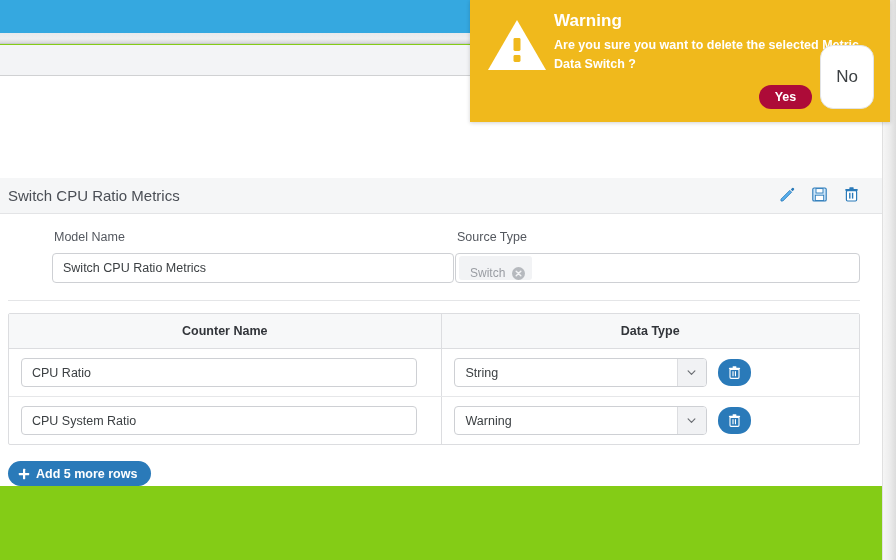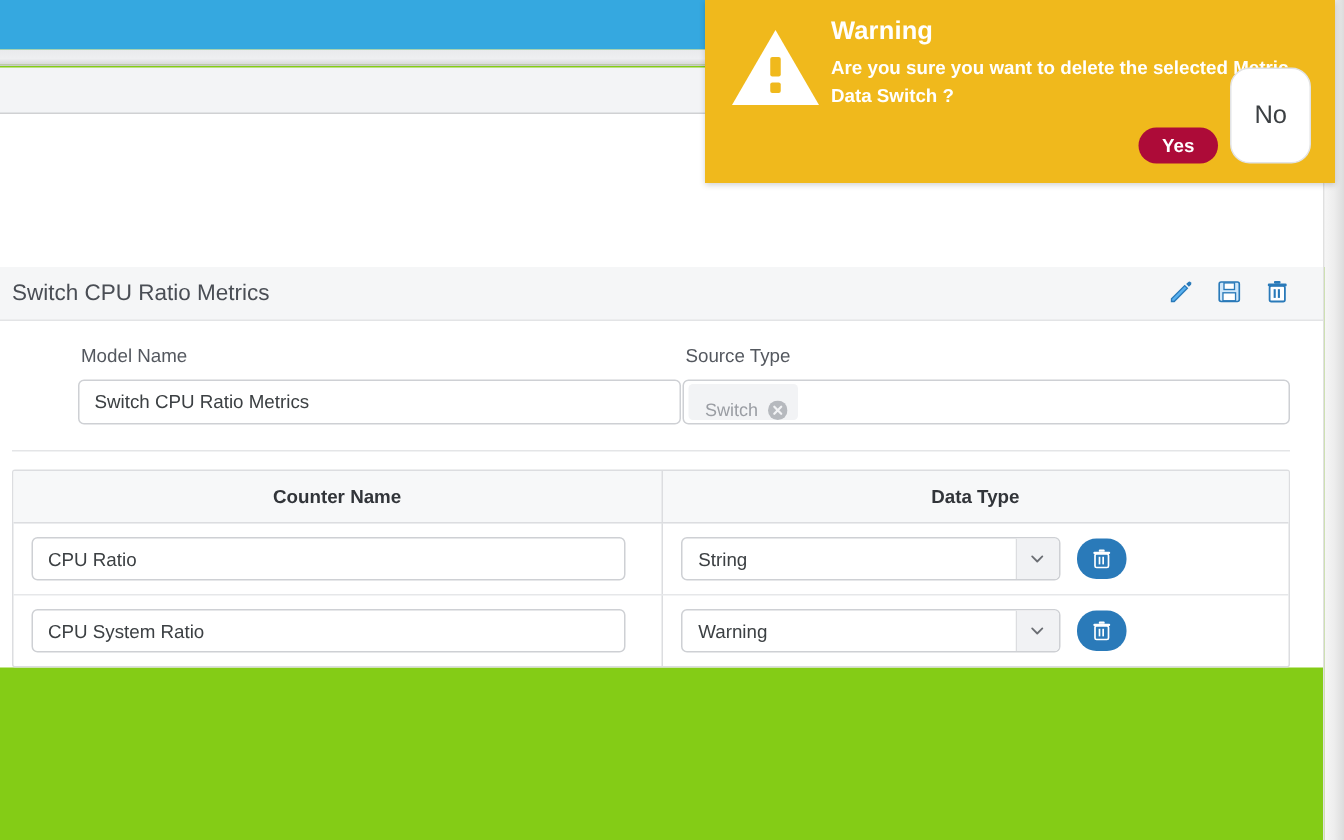--- a/index.html
+++ b/index.html
@@ -550,19 +550,28 @@
                     </svg>
                   </span>
                 </button>
               </div>
             </td>
           </tr>
         </tbody>
       </table>
     </div>
 
+    <button class="add-rows">
+      <span class="plus-icon">
+        <svg viewBox="0 0 12 12" width="12" height="12">
+          <rect x="5" y="0.8" width="2.2" height="10.4" rx="0.4" fill="#ffffff"></rect>
+          <rect x="0.8" y="5" width="10.4" height="2.2" rx="0.4" fill="#ffffff"></rect>
+        </svg>
+      </span>
+      <span>Add 5 more rows</span>
+    </button>
 
     
   </div>
 
   <div class="scrollbar"></div>
 
 </div>
 
 </body></html>

